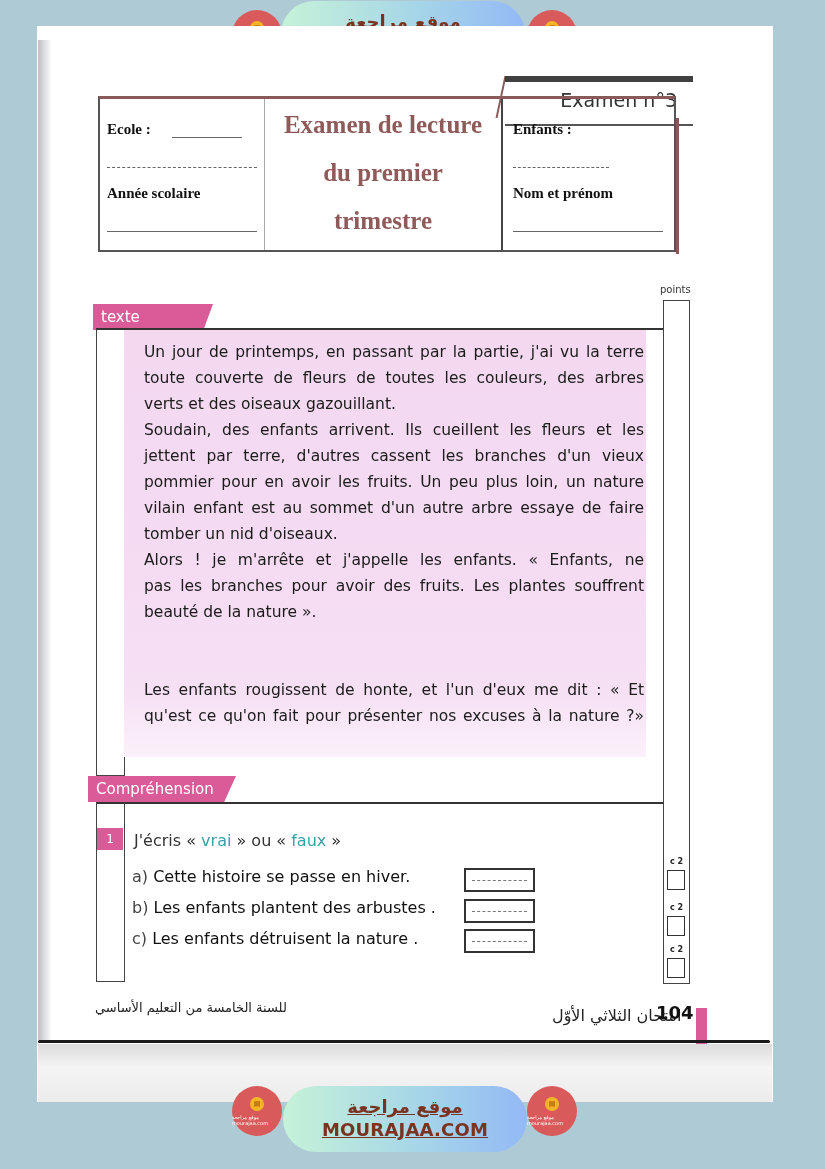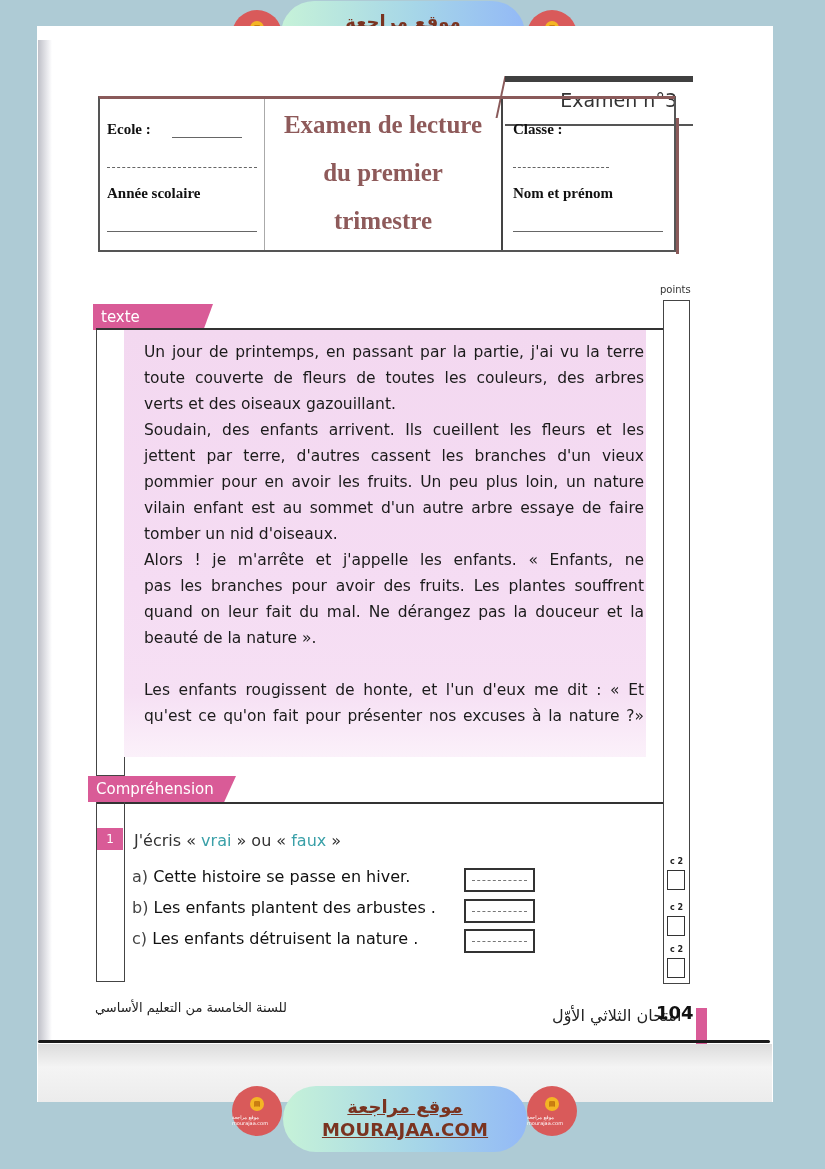--- a/index.html
+++ b/index.html
@@ -142,21 +142,21 @@
     <div class="dash" style="left:7px;top:68px;width:150px;border-bottom-style:dashed;"></div>
     <span class="lbl" style="left:7px;top:86px;">Année scolaire</span>
     <div class="dash" style="left:7px;top:132px;width:150px;"></div>
   </div>
   <div class="hdr-mid">
     <div class="title-line" style="margin-top:2px;">Examen de lecture</div>
     <div class="title-line">du premier</div>
     <div class="title-line">trimestre</div>
   </div>
   <div class="hdr-right">
-    <span class="lbl" style="left:10px;top:22px;">Classe :</span>
+    <span class="lbl" style="left:10px;top:22px;">Enfants :</span>
     <div class="dash" style="left:10px;top:68px;width:96px;border-bottom-style:dashed;"></div>
     <span class="lbl" style="left:10px;top:86px;">Nom et prénom</span>
     <div class="dash" style="left:10px;top:132px;width:150px;"></div>
   </div>
 </div>
 <div class="hdr-shadow"></div>
 
 <div class="points-lbl">points</div>
 <div class="points-col"></div>
 
@@ -173,21 +173,20 @@
 <div class="para" style="top:417px;">
   <span class="pline">Soudain, des enfants arrivent. Ils cueillent les fleurs et les</span>
   <span class="pline">jettent par terre, d'autres cassent les branches d'un vieux</span>
   <span class="pline">pommier pour en avoir les fruits. Un peu plus loin, un nature</span>
   <span class="pline">vilain enfant est au sommet d'un autre arbre essaye de faire</span>
   <span class="pline last">tomber un nid d'oiseaux.</span>
 </div>
 <div class="para" style="top:547px;">
   <span class="pline">Alors ! je m'arrête et j'appelle les enfants. « Enfants, ne</span>
   <span class="pline">pas les branches pour avoir des fruits. Les plantes souffrent</span>
-  <span class="pline">quand on leur fait du mal. Ne dérangez pas la douceur et la</span>
   <span class="pline last">beauté de la nature ».</span>
 </div>
 <div class="para" style="top:677px;">
   <span class="pline">Les enfants rougissent de honte, et l'un d'eux me dit : « Et</span>
   <span class="pline">qu'est ce qu'on fait pour présenter nos excuses à la nature ?»</span>
 </div>
 
 <div class="sect-tab" style="left:88px;top:776px;width:132px;">Compréhension</div>
 <div class="hline" style="left:96px;top:802px;width:567px;"></div>
 <div class="left-rail" style="left:96px;top:802px;width:29px;height:180px;"></div>

